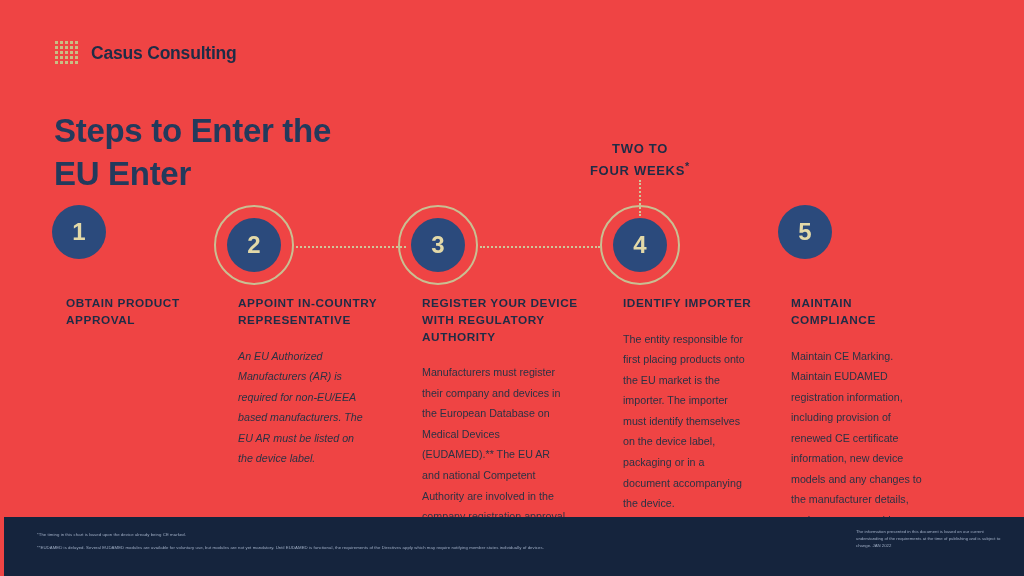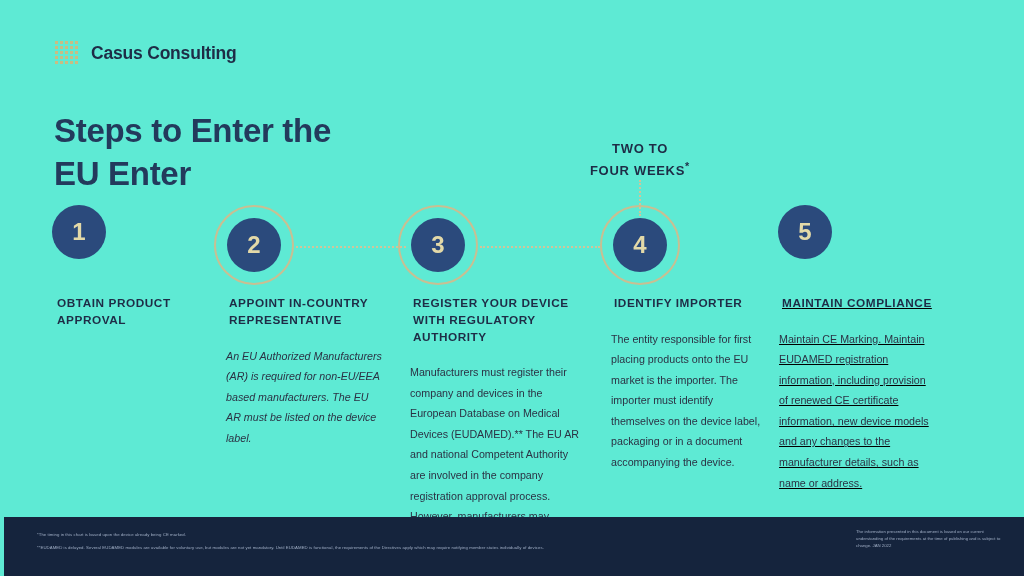--- a/index.html
+++ b/index.html
@@ -3,21 +3,21 @@
 <meta charset="utf-8">
 <style>
   html,body{margin:0;padding:0;}
   body{
     width:1024px;height:576px;
     background:#ffffff;
     font-family:"Liberation Sans", sans-serif;
     overflow:hidden;
     position:relative;
   }
-  .slide{position:absolute;inset:0;background:#5eead4;}
+  .slide{position:absolute;inset:0;background:#ef4444;}
 
   
   .brand{position:absolute;left:54px;top:40px;display:flex;align-items:center;gap:11px;}
   .logo-mark{width:26px;height:26px;display:block;}
   .brand-name{
     font-size:17.5px;font-weight:700;color:#1e2c46;letter-spacing:-0.2px;
   }
 
   
   .title{
@@ -54,25 +54,25 @@
   }
   .callout-stem{
     position:absolute;left:639px;top:180px;height:36px;width:0;
     border-left:2.5px dotted #cfc69a;
   }
 
   
   .steps{position:absolute;left:0;top:295px;width:1024px;}
   .step{position:absolute;top:0;}
   .step h3{
-    margin:0 0 17px 3px;font-size:11.8px;line-height:1.42;font-weight:700;
+    margin:0 0 17px 12px;font-size:11.8px;line-height:1.42;font-weight:700;
     letter-spacing:0.55px;color:#1e2c46;text-transform:uppercase;
   }
   .step p{
-    margin:0;font-size:10.7px;line-height:1.92;color:#2b3244;
+    margin:12px;font-size:10.7px;line-height:1.92;color:#2b3244;
   }
   .step p.ital{font-style:italic;}
 
   
   .footer{
     position:absolute;left:4px;top:517px;width:1020px;height:59px;
     background:#15243d;
   }
   .fn{
     position:absolute;left:33px;color:#9fadc4;
@@ -186,21 +186,21 @@
     <div class="step" style="left:410px;width:172px;">
       <h3>REGISTER YOUR DEVICE WITH REGULATORY AUTHORITY</h3>
       <p>Manufacturers must register their company and devices in the European Database on Medical Devices (EUDAMED).** The EU AR and national Competent Authority are involved in the company registration approval process. However, manufacturers may complete device registrations on their own.</p>
     </div>
 
     <div class="step" style="left:611px;width:152px;">
       <h3>IDENTIFY IMPORTER</h3>
       <p>The entity responsible for first placing products onto the EU market is the importer. The importer must identify themselves on the device label, packaging or in a document accompanying the device.</p>
     </div>
 
-    <div class="step" style="left:779px;width:158px;text-decoration:underline;">
+    <div class="step" style="left:779px;width:158px;">
       <h3>MAINTAIN COMPLIANCE</h3>
       <p>Maintain CE Marking. Maintain EUDAMED registration information, including provision of renewed CE certificate information, new device models and any changes to the manufacturer details, such as name or address.</p>
     </div>
   </div>
 
   <div class="footer">
     <div class="fn fn1">*The timing in this chart is based upon the device already being CE marked.</div>
     <div class="fn fn2">**EUDAMED is delayed. Several EUDAMED modules are available for voluntary use, but modules are not yet mandatory. Until EUDAMED is functional, the requirements of the Directives apply which may require notifying member states individually of devices.</div>
     <div class="disclaimer">The information presented in this document is based on our current understanding of the requirements at the time of publishing and is subject to change.  JAN 2022</div>
   </div>

